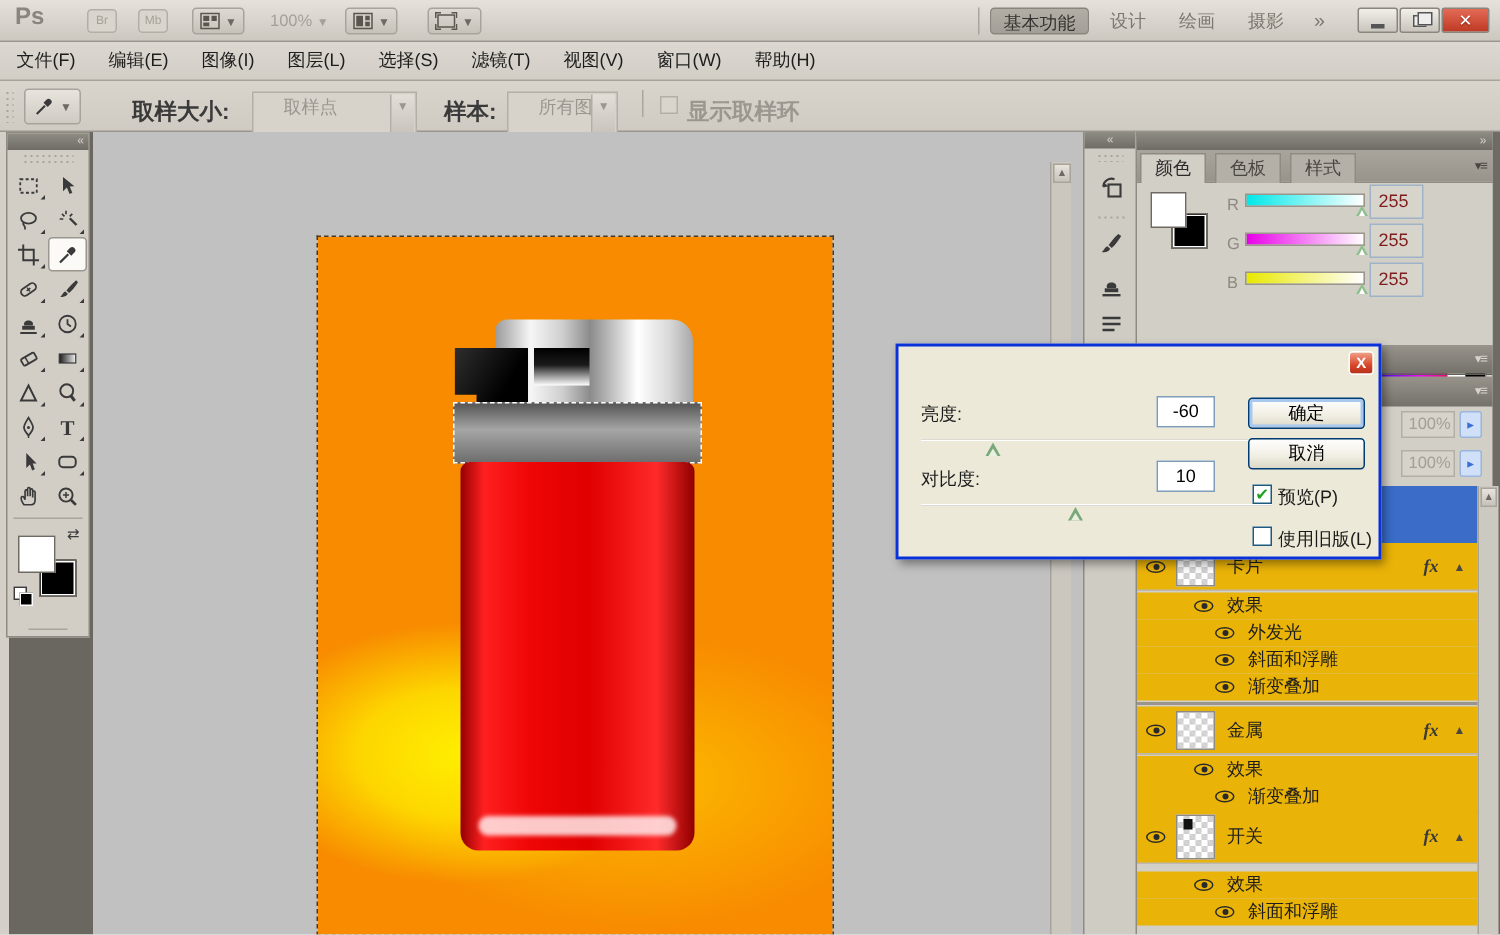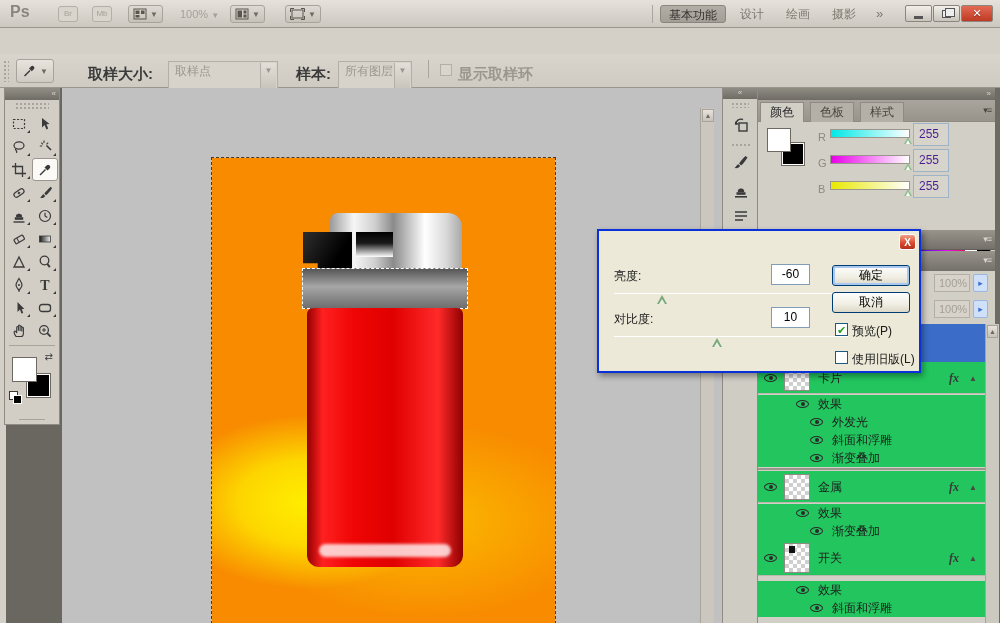--- a/index.html
+++ b/index.html
@@ -36,21 +36,21 @@
   
   .optionsbar { position:absolute; left:0; top:54px; width:1000px; height:34px;
     background:linear-gradient(#d9d5cd,#cfcbc3); border-bottom:1px solid #9a968e; }
   .grip { background-image:radial-gradient(#a8a49c 1px, transparent 1px); background-size:4px 4px; }
   .opt-grip { position:absolute; left:3px; top:6px; width:6px; height:22px; }
   .opt-tool { position:absolute; left:16px; top:5px; width:38px; height:24px; border:1px solid #a8a49c; border-radius:3px;
     background:linear-gradient(#e8e4dd,#cfcbc3); display:flex; align-items:center; justify-content:center; gap:4px; }
   .opt-label { position:absolute; top:11px; font-size:15px; color:#3a3a3a;font-weight:bold; }
   .opt-label.dis { color:#9b978f; }
   .dropdown { position:absolute; top:7px; height:32px; border:1px solid #b3afa7; background:#d7d3cb; color:#9b978f;
-    font-size:12px; line-height:18px; padding-left:6px; }
+    font-size:12px; line-height:18px; padding-left:20px; }
   .dd-arrow { position:absolute; right:1px; top:1px; bottom:1px; width:16px; background:linear-gradient(#e3dfd8,#c6c2ba);
     border-left:1px solid #b3afa7; color:#9b978f; font-size:8px; text-align:center; line-height:16px; }
   .opt-check { position:absolute; top:10px; width:12px; height:12px; border:1px solid #b3afa7; background:#d9d5cd; }
 
   
   .main { position:absolute; left:0; top:88px; width:1000px; height:535px; }
 
   
   .left-dock { position:absolute; left:0; top:0; width:62px; height:535px; background:#d4d0c8; }
   .left-dock-inner { position:absolute; left:6px; top:0; width:56px; height:535px; background:#696760; }
@@ -118,39 +118,39 @@
   .color-body { position:absolute; left:0; top:34px; width:237px; height:108px; background:#d2cfc7; }
   .cp-fg { position:absolute; left:9px; top:6px; width:24px; height:24px; background:#fff; border:1px solid #6e6a62; box-shadow:0 0 0 1px #fff inset; }
   .cp-bg { position:absolute; left:23px; top:20px; width:24px; height:24px; background:#000; border:1px solid #6e6a62; box-shadow:0 0 0 1px #fff inset; }
   .ch-label { position:absolute; left:60px; width:10px; font-size:11px; color:#8e8a82; }
   .ch-track { position:absolute; left:72px; width:80px; height:9px; border:1px solid #9a968e; }
   .ch-track.r { background:linear-gradient(90deg,#00e8e8,#fff); }
   .ch-track.g { background:linear-gradient(90deg,#e800e8,#fff); }
   .ch-track.b { background:linear-gradient(90deg,#e8e800,#fff); }
   .ch-handle { position:absolute; width:0; height:0; border-left:4px solid transparent; border-right:4px solid transparent; border-bottom:7px solid #8fbf8f; }
   .ch-handle::after { content:''; position:absolute; left:-2.5px; top:2.5px; border-left:2.5px solid transparent; border-right:2.5px solid transparent; border-bottom:4px solid #fff; }
-  .ch-box { position:absolute; left:155px; width:36px; height:23px; border:1px solid #9fb3c8; background:#d7d4cc; color:#4c1d95; font-size:12px; line-height:21px; padding-left:5px; }
+  .ch-box { position:absolute; left:155px; width:36px; height:23px; border:1px solid #9fb3c8; background:#d7d4cc; color:#7f1d1d; font-size:12px; line-height:21px; padding-left:5px; }
   .spectrum { position:absolute; left:8px; top:116px; width:225px; height:18px; border:1px solid #8f8b83;
     background:linear-gradient(rgba(255,255,255,0.15),rgba(0,0,0,0.12)),
       linear-gradient(90deg,#f00 0%,#ff0 15%,#0f0 32%,#0ff 48%,#00f 64%,#f0f 81%,#f00 94%,#f00 100%); }
   .spec-w { position:absolute; right:13px; top:0; width:12px; height:16px; background:#fff; }
   .spec-k { position:absolute; right:0; top:0; width:13px; height:16px; background:#000; }
 
   .group2-header { position:absolute; left:0; top:142px; width:237px; height:20px; background:linear-gradient(#98948c,#74716a); border-bottom:1px solid #625f59; }
   .layers-tabbar { position:absolute; left:0; top:163px; width:237px; height:20px; background:linear-gradient(#98948c,#74716a); }
   .pmenu2 { position:absolute; right:4px; top:4px; color:#d8d4cc; font-size:9px; letter-spacing:-1px; }
   .lp-row { position:absolute; left:0; width:237px; height:24px; }
   .lp-field { position:absolute; left:176px; top:2px; width:36px; height:18px; border:1px solid #b3afa7; background:#d7d3cb;
     color:#a39f97; font-size:11px; line-height:16px; padding-left:4px; }
   .lp-spin { position:absolute; left:215px; top:2px; width:15px; height:18px; background:#cfe0f8; border:1px solid #9ab6dc; border-radius:2px;
     color:#3b6fd4; font-size:9px; text-align:center; line-height:16px; }
   .sel-row { position:absolute; left:0; top:236px; width:227px; height:38px; background:#3a6cc8; }
   .layers-scroll { position:absolute; left:227px; top:236px; width:14px; height:299px; background:#ccc9c1; border-left:1px solid #a8a49c; }
   .layers-scroll .sb-btn { position:absolute; left:1px; top:1px; width:11px; height:13px; background:linear-gradient(#e8e4dd,#c6c2ba); border:1px solid #a8a49c; color:#6e6a62; font-size:7px; text-align:center; line-height:12px; }
-  .layer-row { position:absolute; left:0; width:227px; border-bottom:1px solid #bcb8b0; background:#22c55e; }
+  .layer-row { position:absolute; left:0; width:227px; border-bottom:1px solid #bcb8b0; background:#eab308; }
   .layer-row.parent { height:32px; }
   .layer-row.effect { height:18px; border-bottom:none; }
   .eye { display:inline-block; width:13px; height:8px; border:1.4px solid #2a2a2a; border-radius:50%; position:relative; }
   .eye::after { content:''; position:absolute; left:50%; top:50%; width:4px; height:4px; background:#2a2a2a; border-radius:50%; transform:translate(-50%,-50%); }
   .eye-wrap { position:absolute; top:50%; transform:translateY(-50%); }
   .thumb { position:absolute; left:26px; top:3px; width:26px; height:26px; border:1px solid #8f8b83; background-color:#fff;
     background-image:linear-gradient(45deg,#cfcfcf 25%,transparent 25%,transparent 75%,#cfcfcf 75%),
                      linear-gradient(45deg,#cfcfcf 25%,transparent 25%,transparent 75%,#cfcfcf 75%);
     background-size:8px 8px; background-position:0 0,4px 4px; }
   .thumb .dot { position:absolute; left:4px; top:2px; width:6px; height:7px; background:#111; }
@@ -225,20 +225,31 @@
         <span class="min-glyph"></span>
       </div>
     <div class="win-btn" style="left:933px">
         <span class="restore-glyph"></span>
       </div>
     <div class="win-btn close" style="left:961px">
         <span class="close-glyph">✕</span>
       </div>
   </div>
 
+  <div class="menubar">
+    <div class="menu-item">文件(F)</div>
+    <div class="menu-item">编辑(E)</div>
+    <div class="menu-item">图像(I)</div>
+    <div class="menu-item">图层(L)</div>
+    <div class="menu-item">选择(S)</div>
+    <div class="menu-item">滤镜(T)</div>
+    <div class="menu-item">视图(V)</div>
+    <div class="menu-item">窗口(W)</div>
+    <div class="menu-item">帮助(H)</div>
+  </div>
 
   <div class="optionsbar">
     <div class="opt-grip grip"></div>
     <div class="opt-tool">
       <svg width="14" height="14">
           <path d="M2.5 12 L8 6.5" stroke="#3a3a3a" stroke-width="1.4" fill="none"></path>
           <path d="M7 4.5 L9.8 7.3 L11.8 5.3 A1.7 1.7 0 0 0 9 2.5 Z" fill="#3a3a3a"></path>
         </svg>
       <span class="tb-caret">▼</span>
     </div>

